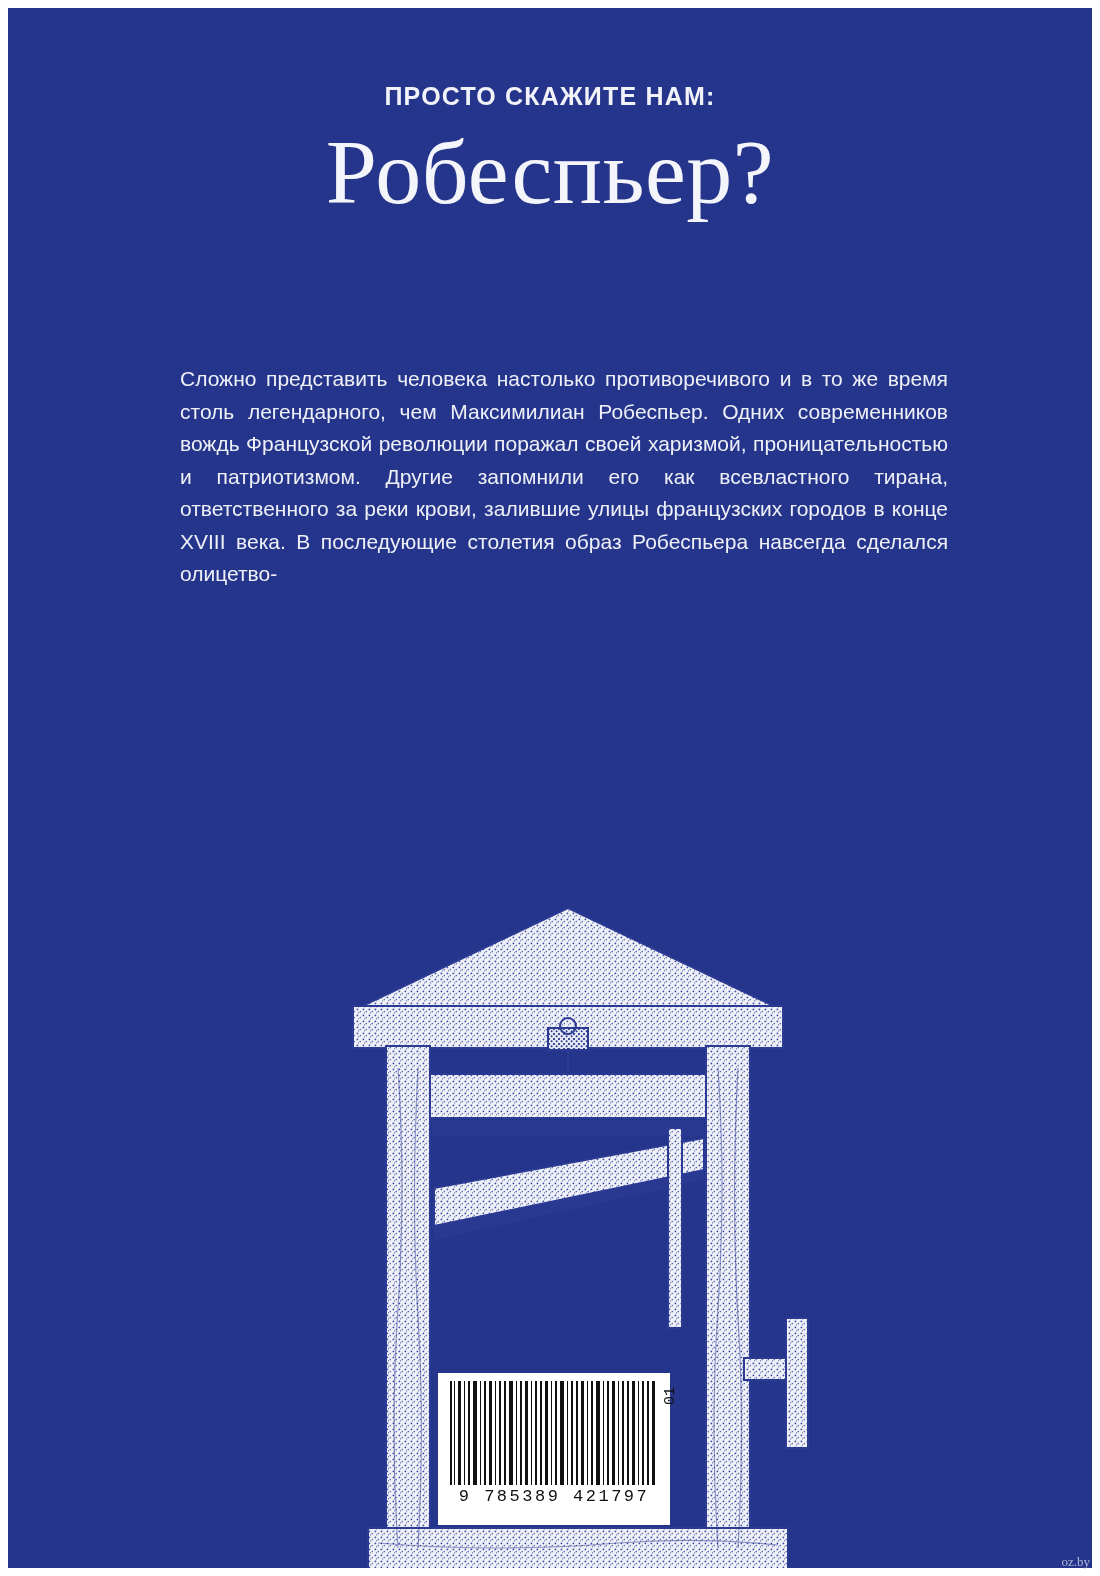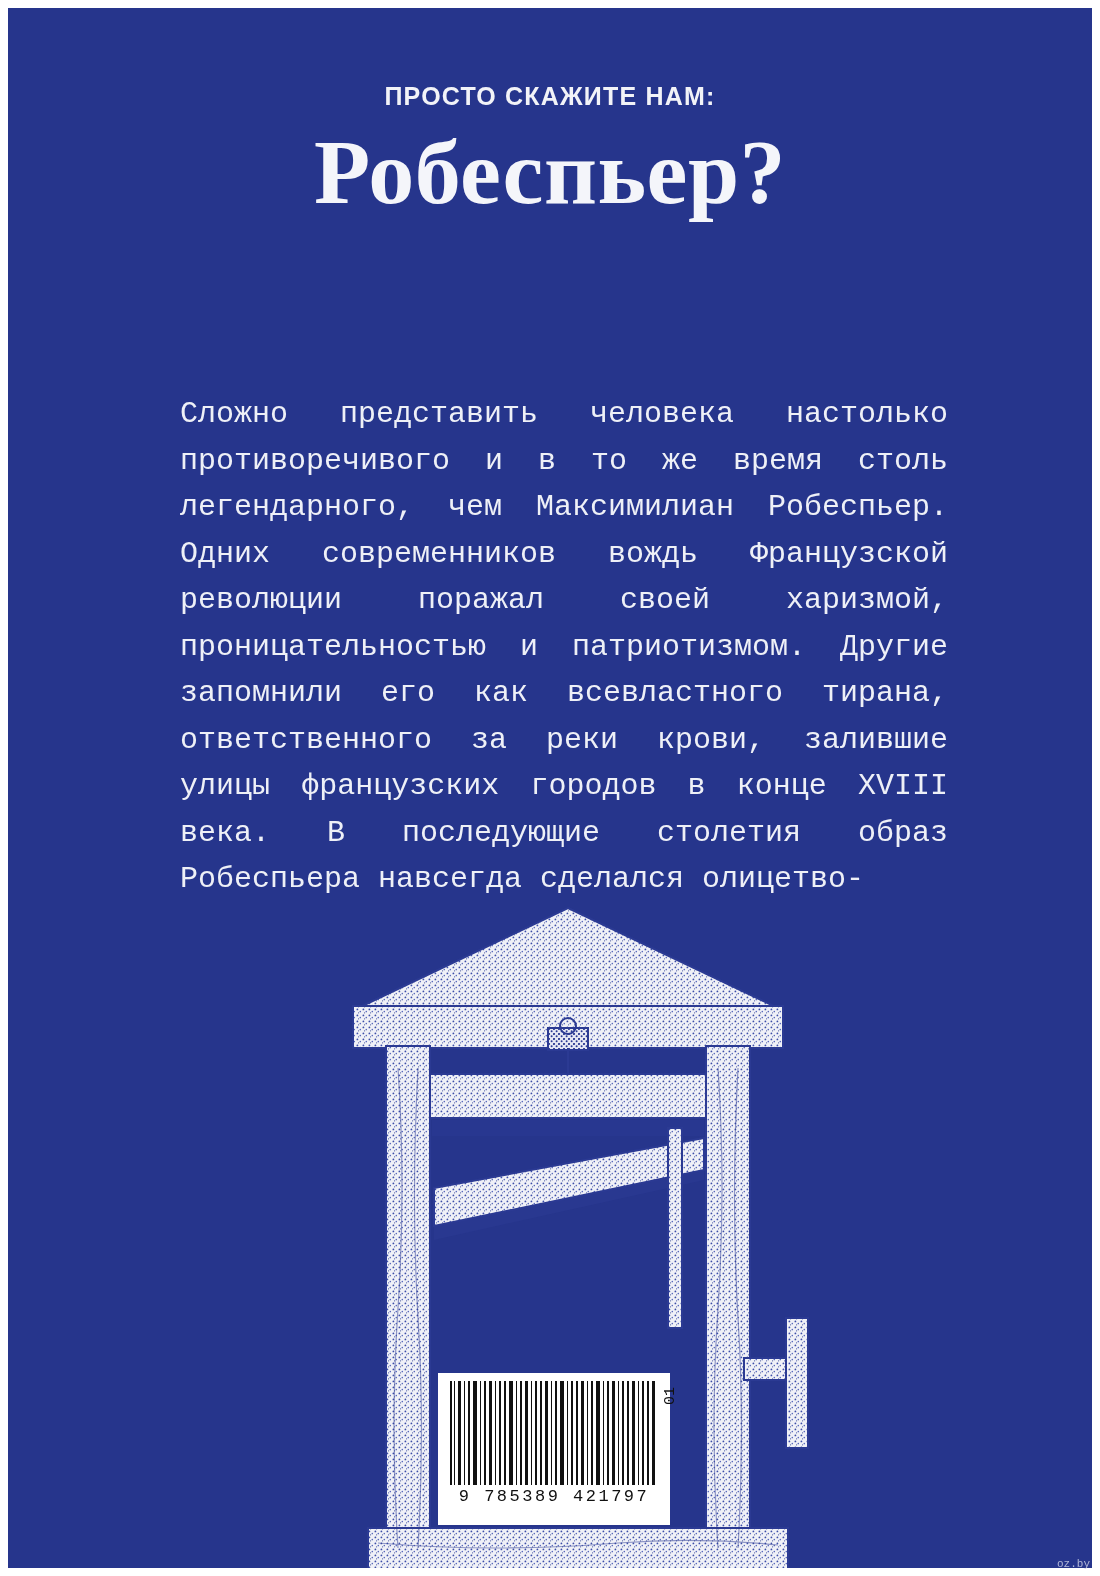--- a/index.html
+++ b/index.html
@@ -51,33 +51,32 @@
     right: 60px;
     top: 118px;
     text-align: center;
     color: #f4f5fa;
     font-family: "Liberation Serif", serif;
     font-size: 92px;
     line-height: 1.02;
     font-weight: normal;
     letter-spacing: 0.5px;
   }
-  .title .line2 { display: block; font-weight: bold; }
+  .title .line2 { display: block; }
 
   
   .blurb {
     position: absolute;
     left: 172px;
     width: 768px;
     color: #eef0f7;
-    font-family: Liberation Mono, monospace;
-    font-size: 30px;
+    font-family: Liberation Sans, sans-serif;
+    font-size: 21px;
     line-height: 1.55;
     text-align: justify;
-    margin-top: 28px;
   }
   .blurb.p1 { top: 355px; }
   .blurb.p2 { top: 675px; }
   .blurb .last-center {
     display: block;
     text-align: center;
   }
 
   
   .illustration {
@@ -131,22 +130,22 @@
     transform: rotate(-90deg);
     transform-origin: right top;
   }
 
   
   .watermark {
     position: absolute;
     right: 10px;
     bottom: 6px;
     color: #c9cde4;
-    font-family: Liberation Mono, monospace;
-    font-size: 11px;
+    font-family: Liberation Serif, serif;
+    font-size: 13px;
     opacity: 0.85;
   }
 </style>
 </head>
 <body>
 
 <div class="page">
   <div class="cover">
     <div class="content">
 

